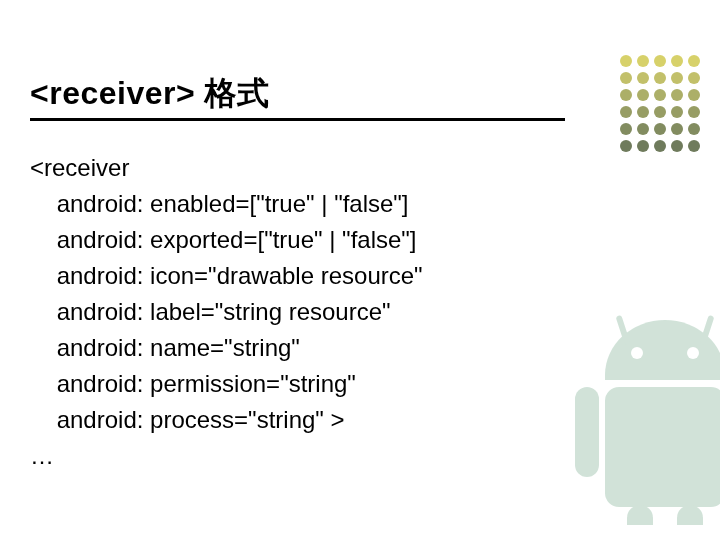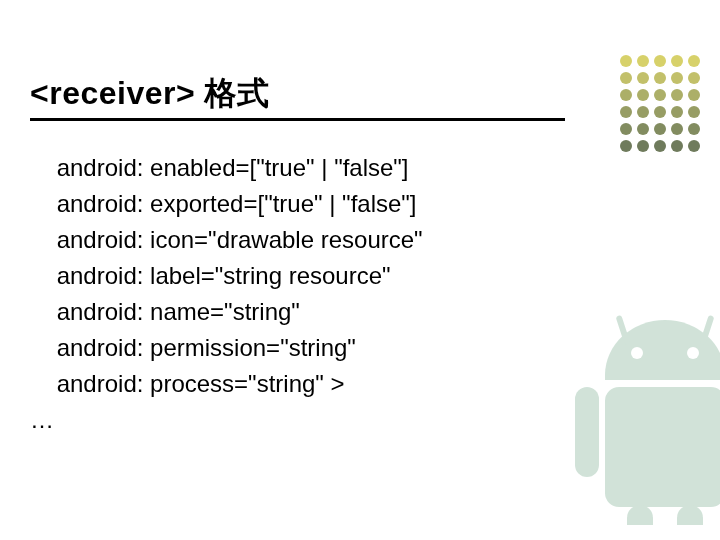--- a/index.html
+++ b/index.html
@@ -51,20 +51,21 @@
       <span class="c5"></span>
       <span class="c5"></span>
   </div>
 
   <div class="title-wrap">
     <div class="title">&lt;receiver&gt; 格式</div>
   </div>
   <div class="underline"></div>
 
   <div class="body">
+    <div>&lt;receiver</div>
     <div>    android: enabled=["true" | "false"]</div>
     <div>    android: exported=["true" | "false"]</div>
     <div>    android: icon="drawable resource"</div>
     <div>    android: label="string resource"</div>
     <div>    android: name="string"</div>
     <div>    android: permission="string"</div>
     <div>    android: process="string" &gt;</div>
     <div>…</div>
   </div>
 

